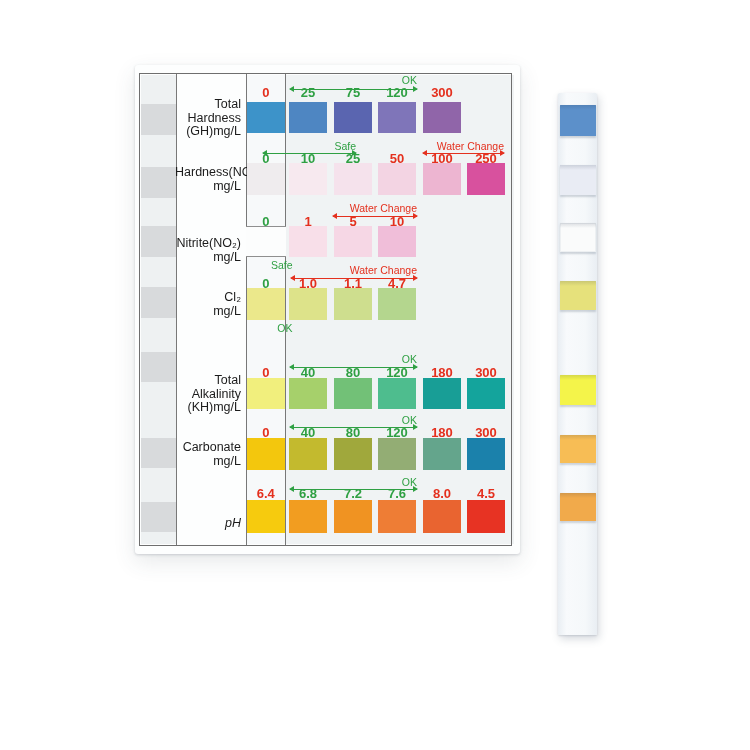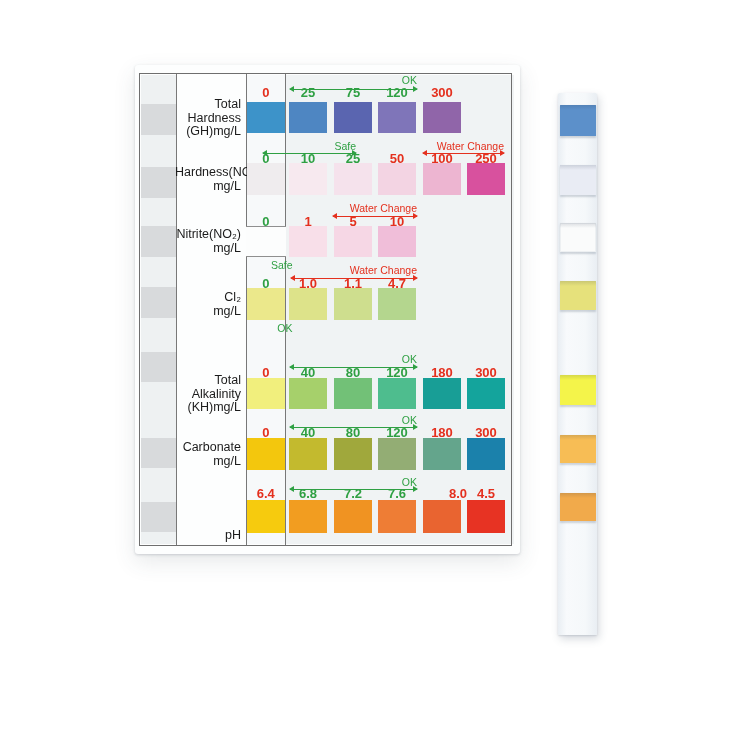--- a/index.html
+++ b/index.html
@@ -93,21 +93,21 @@
       <div class="num red" style="left: 237px; width: 50px; top: 87px;">50</div>
       <div class="swatch" style="left: 243px; width: 38px; top: 98px; height: 32px; background: rgb(243, 212, 227);"></div>
       <div class="num red" style="left: 282px; width: 50px; top: 87px;">100</div>
       <div class="swatch" style="left: 288px; width: 38px; top: 98px; height: 32px; background: rgb(237, 181, 209);"></div>
       <div class="num red" style="left: 326px; width: 50px; top: 87px;">250</div>
       <div class="swatch" style="left: 332px; width: 38px; top: 98px; height: 32px; background: rgb(216, 81, 158);"></div>
       <div class="ann green" style="left: 128px; width: 93px; top: 76px;">Safe</div>
       <div class="dbl-arrow green" style="left: 128px; width: 93px; top: 88px;"></div>
       <div class="ann red" style="left: 288px; width: 81px; top: 76px;">Water Change</div>
       <div class="dbl-arrow red" style="left: 288px; width: 81px; top: 88px;"></div>
-      <div class="row-label" style="top: 163px;">Nitrite(NO₂)
+      <div class="row-label" style="top: 172px;">Nitrite(NO₂)
 mg/L</div>
       <div class="num green" style="left: 104px; width: 53.5px; top: 150px;">0</div>
       <div class="zero-box" style="left: 111px; width: 39.5px; top: 161px; height: 31px;"></div>
       <div class="ann green" style="left: 104px; width: 53.5px; top: 195px;">Safe</div>
       <div class="num red" style="left: 148px; width: 50px; top: 150px;">1</div>
       <div class="swatch" style="left: 154px; width: 38px; top: 161px; height: 31px; background: rgb(248, 223, 233);"></div>
       <div class="num red" style="left: 193px; width: 50px; top: 150px;">5</div>
       <div class="swatch" style="left: 199px; width: 38px; top: 161px; height: 31px; background: rgb(246, 215, 229);"></div>
       <div class="num red" style="left: 237px; width: 50px; top: 150px;">10</div>
       <div class="swatch" style="left: 243px; width: 38px; top: 161px; height: 31px; background: rgb(240, 190, 217);"></div>
@@ -152,30 +152,30 @@
       <div class="num green" style="left: 193px; width: 50px; top: 361px;">80</div>
       <div class="swatch" style="left: 199px; width: 38px; top: 373px; height: 32px; background: rgb(160, 168, 60);"></div>
       <div class="num green" style="left: 237px; width: 50px; top: 361px;">120</div>
       <div class="swatch" style="left: 243px; width: 38px; top: 373px; height: 32px; background: rgb(147, 173, 116);"></div>
       <div class="num red" style="left: 282px; width: 50px; top: 361px;">180</div>
       <div class="swatch" style="left: 288px; width: 38px; top: 373px; height: 32px; background: rgb(100, 165, 140);"></div>
       <div class="num red" style="left: 326px; width: 50px; top: 361px;">300</div>
       <div class="swatch" style="left: 332px; width: 38px; top: 373px; height: 32px; background: rgb(27, 129, 171);"></div>
       <div class="ann green" style="left: 155px; width: 127px; top: 350px;">OK</div>
       <div class="dbl-arrow green" style="left: 155px; width: 127px; top: 362px;"></div>
-      <div class="row-label" style="top: 464px;">pH</div>
+      <div class="row-label" style="top: 452px; font-style: italic;">pH</div>
       <div class="num red" style="left: 104px; width: 53.5px; top: 422px;">6.4</div>
       <div class="swatch" style="left: 112px; width: 37.5px; top: 435px; height: 33px; background: rgb(246, 203, 14);"></div>
       <div class="num green" style="left: 148px; width: 50px; top: 422px;">6.8</div>
       <div class="swatch" style="left: 154px; width: 38px; top: 435px; height: 33px; background: rgb(242, 157, 32);"></div>
       <div class="num green" style="left: 193px; width: 50px; top: 422px;">7.2</div>
       <div class="swatch" style="left: 199px; width: 38px; top: 435px; height: 33px; background: rgb(240, 147, 34);"></div>
       <div class="num green" style="left: 237px; width: 50px; top: 422px;">7.6</div>
       <div class="swatch" style="left: 243px; width: 38px; top: 435px; height: 33px; background: rgb(238, 125, 53);"></div>
-      <div class="num red" style="left: 282px; width: 50px; top: 422px; text-align: right;">8.0</div>
+      <div class="num red" style="left: 282px; width: 50px; top: 422px;">8.0</div>
       <div class="swatch" style="left: 288px; width: 38px; top: 435px; height: 33px; background: rgb(233, 100, 48);"></div>
       <div class="num red" style="left: 326px; width: 50px; top: 422px;">4.5</div>
       <div class="swatch" style="left: 332px; width: 38px; top: 435px; height: 33px; background: rgb(231, 51, 35);"></div>
       <div class="ann green" style="left: 155px; width: 127px; top: 412px;">OK</div>
       <div class="dbl-arrow green" style="left: 155px; width: 127px; top: 424px;"></div>
     </div>
 
   <div class="strip">
       <div class="pad" style="top: 12px; height: 31px; background: rgb(92, 144, 202);">
         <div class="pad-shade"></div>

